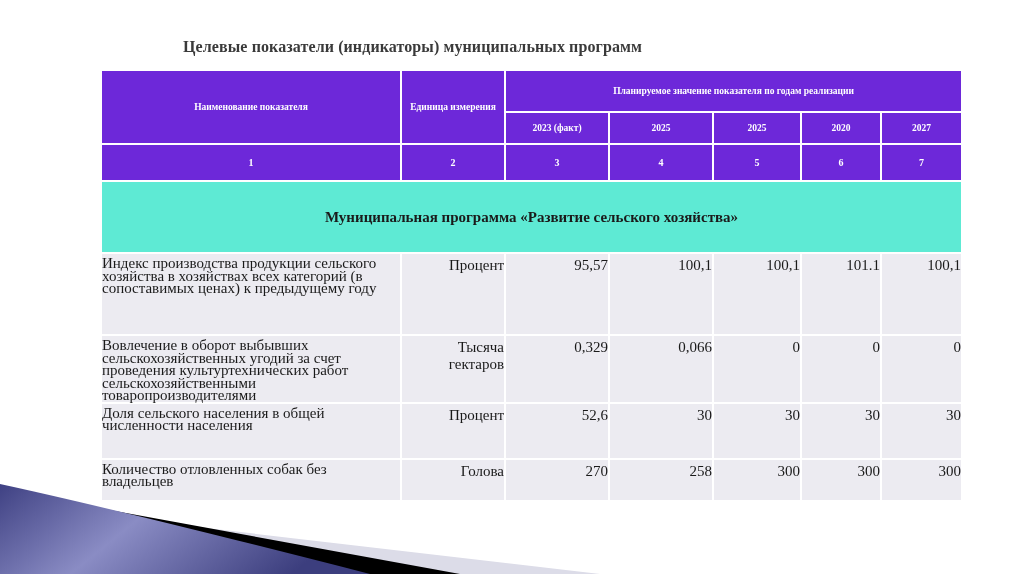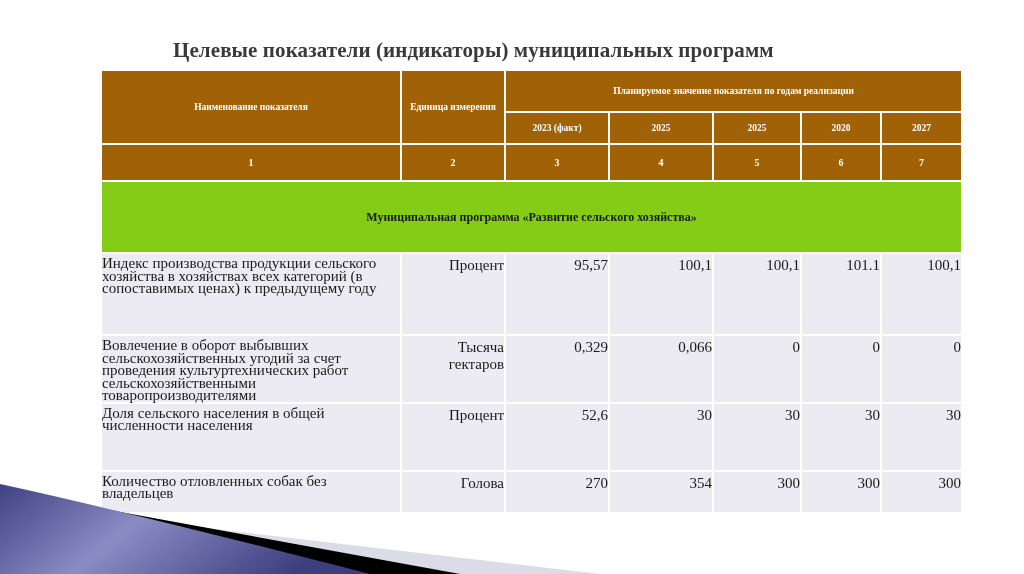--- a/index.html
+++ b/index.html
@@ -2,42 +2,42 @@
 <html><head>
 <meta charset="utf-8">
 <style>
   html, body { margin:0; padding:0; }
   body {
     width:1024px; height:574px; position:relative; overflow:hidden;
     background:#ffffff;
     font-family:"Liberation Serif", "DejaVu Serif", serif;
   }
   .title {
-    position:absolute; left:173px; top:38px;
-    font-size:21px; font-weight:bold; color:#3a3a3a;
+    position:absolute; left:183px; top:38px;
+    font-size:16px; font-weight:bold; color:#3a3a3a;
     letter-spacing:0.1px;
   }
   table.grid {
     position:absolute; left:100px; top:69px;
     border-collapse:collapse; table-layout:fixed;
     width:861px;
   }
   table.grid td {
     border:2px solid #ffffff;
     padding:0;
     box-sizing:border-box;
   }
   .hd {
-    background:#a16207; color:#ffffff; font-weight:bold;
+    background:#6d28d9; color:#ffffff; font-weight:bold;
     font-size:9.5px; text-align:center; vertical-align:middle;
   }
   .hd.num { font-size:10px; }
   .section {
-    background:#84cc16; color:#1a1a1a; text-align:center; vertical-align:middle;
-    font-size:12px; font-weight:bold;
+    background:#5eead4; color:#1a1a1a; text-align:center; vertical-align:middle;
+    font-size:15px; font-weight:bold;
   }
   .body-cell {
     background:#ecebf1; color:#1a1a1a; font-size:15px; vertical-align:top;
     padding-top:3px !important;
   }
   .body-cell.name { text-align:left; line-height:12.5px; padding-left:0 !important; padding-right:6px !important; }
   .body-cell.c { text-align:right; }
   .deco { position:absolute; left:0; top:470px; width:1024px; height:104px; }
 </style>
 </head>
@@ -92,34 +92,34 @@
   </tr>
   <tr style="height:50px">
     <td class="body-cell name">Вовлечение в оборот выбывших сельскохозяйственных угодий за счет проведения культуртехнических работ сельскохозяйственными товаропроизводителями</td>
     <td class="body-cell c">Тысяча гектаров</td>
     <td class="body-cell c">0,329</td>
     <td class="body-cell c">0,066</td>
     <td class="body-cell c">0</td>
     <td class="body-cell c">0</td>
     <td class="body-cell c">0</td>
   </tr>
-  <tr style="height:68px">
+  <tr style="height:56px">
     <td class="body-cell name">Доля сельского населения в общей численности населения</td>
     <td class="body-cell c">Процент</td>
     <td class="body-cell c">52,6</td>
     <td class="body-cell c">30</td>
     <td class="body-cell c">30</td>
     <td class="body-cell c">30</td>
     <td class="body-cell c">30</td>
   </tr>
   <tr style="height:42px">
     <td class="body-cell name">Количество отловленных собак  без владельцев</td>
     <td class="body-cell c">Голова</td>
     <td class="body-cell c">270</td>
-    <td class="body-cell c">354</td>
+    <td class="body-cell c">258</td>
     <td class="body-cell c">300</td>
     <td class="body-cell c">300</td>
     <td class="body-cell c">300</td>
   </tr>
 </tbody>
   </table>
 
 <svg class="deco" viewBox="0 0 1024 104" preserveAspectRatio="none">
   <defs>
     <linearGradient id="bluegrad" x1="0" y1="0" x2="1" y2="0.3">

